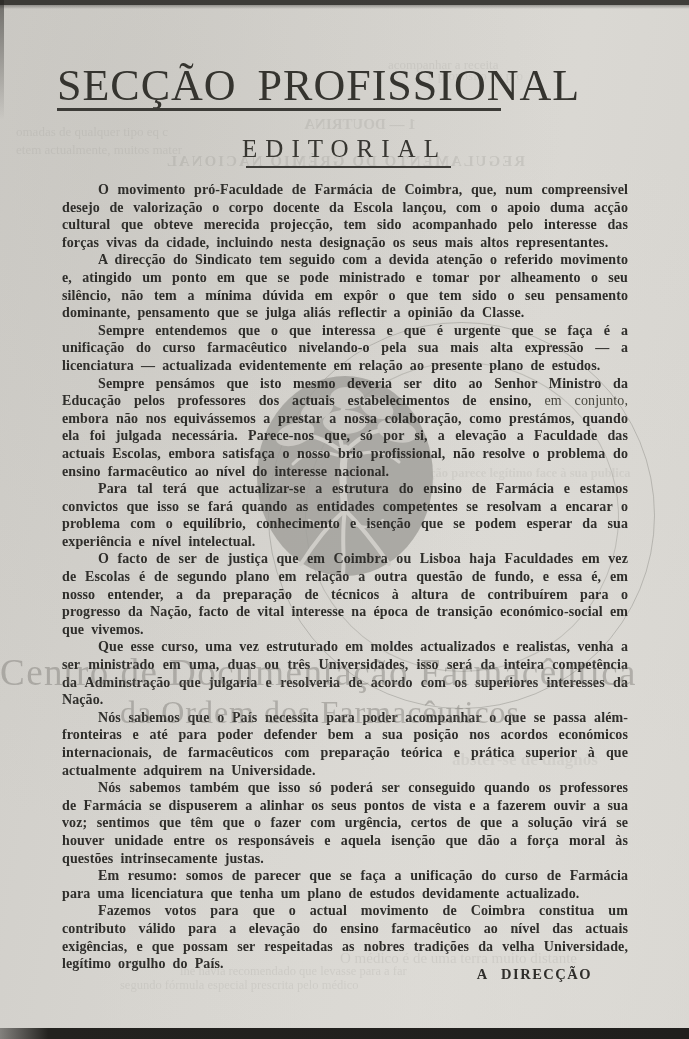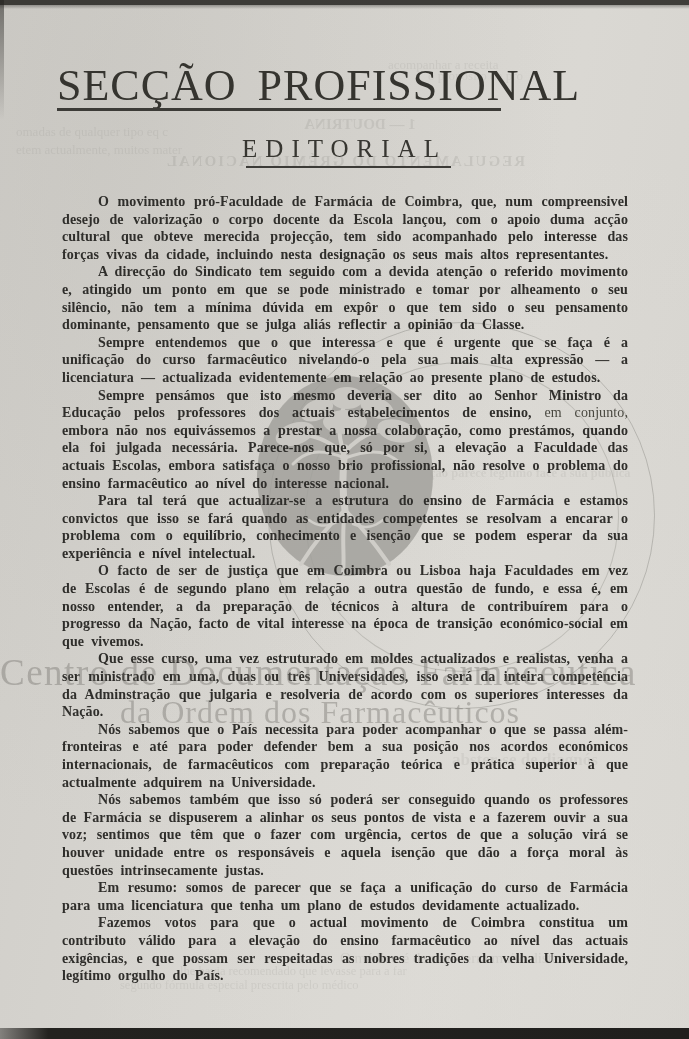--- a/index.html
+++ b/index.html
@@ -23,21 +23,21 @@
   
   .section-title{position:absolute;left:57px;top:60px;width:560px;
         font-size:44px;color:#35342f;letter-spacing:1px;word-spacing:9px;
         font-weight:normal;}
   .section-rule{position:absolute;left:57px;top:108px;width:444px;height:3px;background:#3c3b37;}
   .article-title{position:absolute;left:0;top:135px;width:689px;text-align:center;
         font-size:25px;font-weight:normal;color:#373631;letter-spacing:8px;}
   .article-rule{position:absolute;left:246px;top:166px;width:205px;height:2px;background:#3c3b37;}
 
   
-  .body-text{position:absolute;left:62px;top:193px;width:566px;z-index:3;}
+  .body-text{position:absolute;left:62px;top:181px;width:566px;z-index:3;}
   .body-text p{margin:0;text-align:justify;text-indent:36px;
         font-size:14px;line-height:17.6px;font-weight:bold;color:#2f2e2b;
         word-spacing:3.5px;letter-spacing:.1px;}
   .body-text p span.light{font-weight:normal;color:#48473f;}
   .signature{position:absolute;left:62px;top:966px;width:530px;text-align:right;
         font-size:14.5px;font-weight:bold;color:#2f2e2b;letter-spacing:1.5px;word-spacing:8px;z-index:3;}
 
   
   .stamp{position:absolute;left:255px;top:376px;width:180px;height:208px;z-index:1;}
   .circle-artifact{position:absolute;border-radius:50%;z-index:1;}
@@ -120,20 +120,21 @@
     <p><span>Sempre pensámos que isto mesmo deveria ser dito ao Senhor Ministro da Educação pelos professores dos actuais estabelecimentos de ensino, </span><span class="light">em conjunto,</span><span> embora não nos equivássemos a prestar a nossa colaboração, como prestámos, quando ela foi julgada necessária. Parece-nos que, só por si, a elevação a Faculdade das actuais Escolas, embora satisfaça o nosso brio profissional, não resolve o problema do ensino farmacêutico ao nível do interesse nacional.</span></p>
     <p>Para tal terá que actualizar-se a estrutura do ensino de Farmácia e estamos convictos que isso se fará quando as entidades competentes se resolvam a encarar o problema com o equilíbrio, conhecimento e isenção que se podem esperar da sua experiência e nível intelectual.</p>
     <p>O facto de ser de justiça que em Coimbra ou Lisboa haja Faculdades em vez de Escolas é de segundo plano em relação a outra questão de fundo, e essa é, em nosso entender, a da preparação de técnicos à altura de contribuírem para o progresso da Nação, facto de vital interesse na época de transição económico-social em que vivemos.</p>
     <p>Que esse curso, uma vez estruturado em moldes actualizados e realistas, venha a ser ministrado em uma, duas ou três Universidades, isso será da inteira competência da Adminstração que julgaria e resolveria de acordo com os superiores interesses da Nação.</p>
     <p>Nós sabemos que o País necessita para poder acompanhar o que se passa além-fronteiras e até para poder defender bem a sua posição nos acordos económicos internacionais, de farmacêuticos com preparação teórica e prática superior à que actualmente adquirem na Universidade.</p>
     <p>Nós sabemos também que isso só poderá ser conseguido quando os professores de Farmácia se dispuserem a alinhar os seus pontos de vista e a fazerem ouvir a sua voz; sentimos que têm que o fazer com urgência, certos de que a solução virá se houver unidade entre os responsáveis e aquela isenção que dão a força moral às questões intrinsecamente justas.</p>
     <p>Em resumo: somos de parecer que se faça a unificação do curso de Farmácia para uma licenciatura que tenha um plano de estudos devidamente actualizado.</p>
     <p>Fazemos votos para que o actual movimento de Coimbra constitua um contributo válido para a elevação do ensino farmacêutico ao nível das actuais exigências, e que possam ser respeitadas as nobres tradições da velha Universidade, legítimo orgulho do País.</p>
   </div>
 
+  <div class="signature">A DIRECÇÃO</div>
 
   <div class="wm-line wm-1">Centro de Documentação Farmacêutica</div>
   <div class="wm-line wm-2">da Ordem dos Farmacêuticos</div>
 
   <div class="edge-top"></div>
   <div class="edge-top-fade"></div>
   <div class="edge-left"></div>
   <div class="edge-bottom"></div>
 
 </div>

